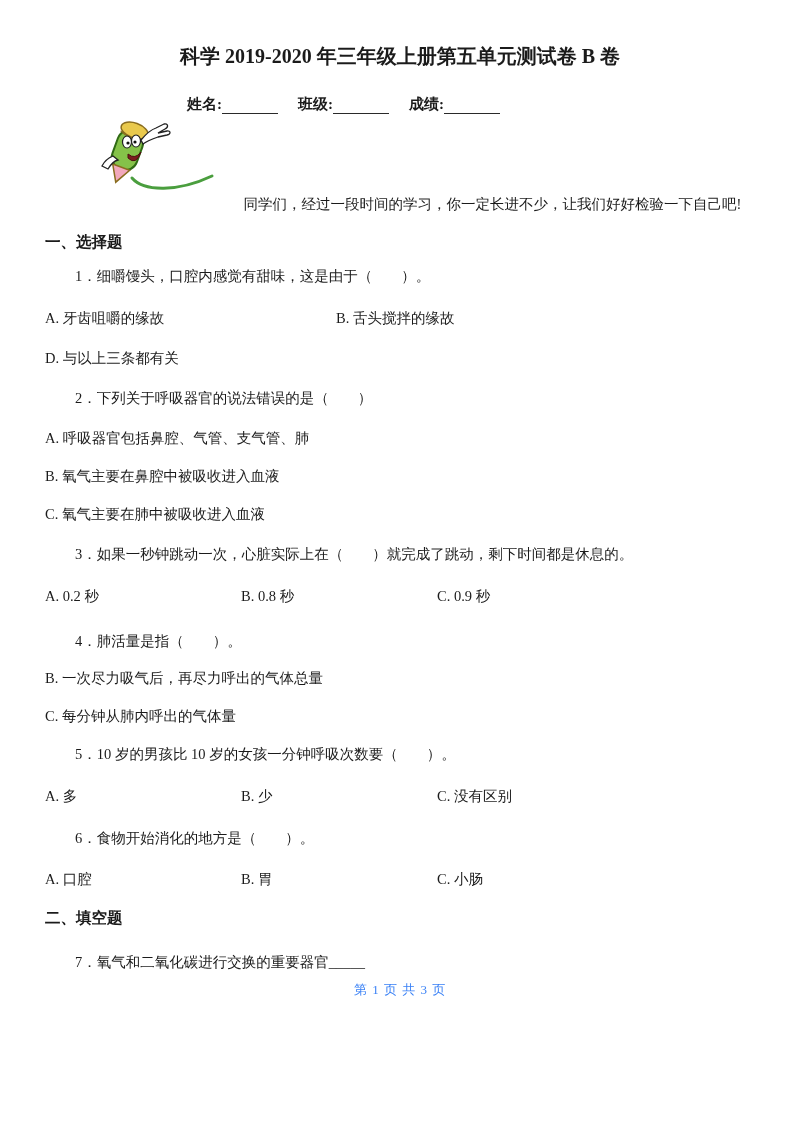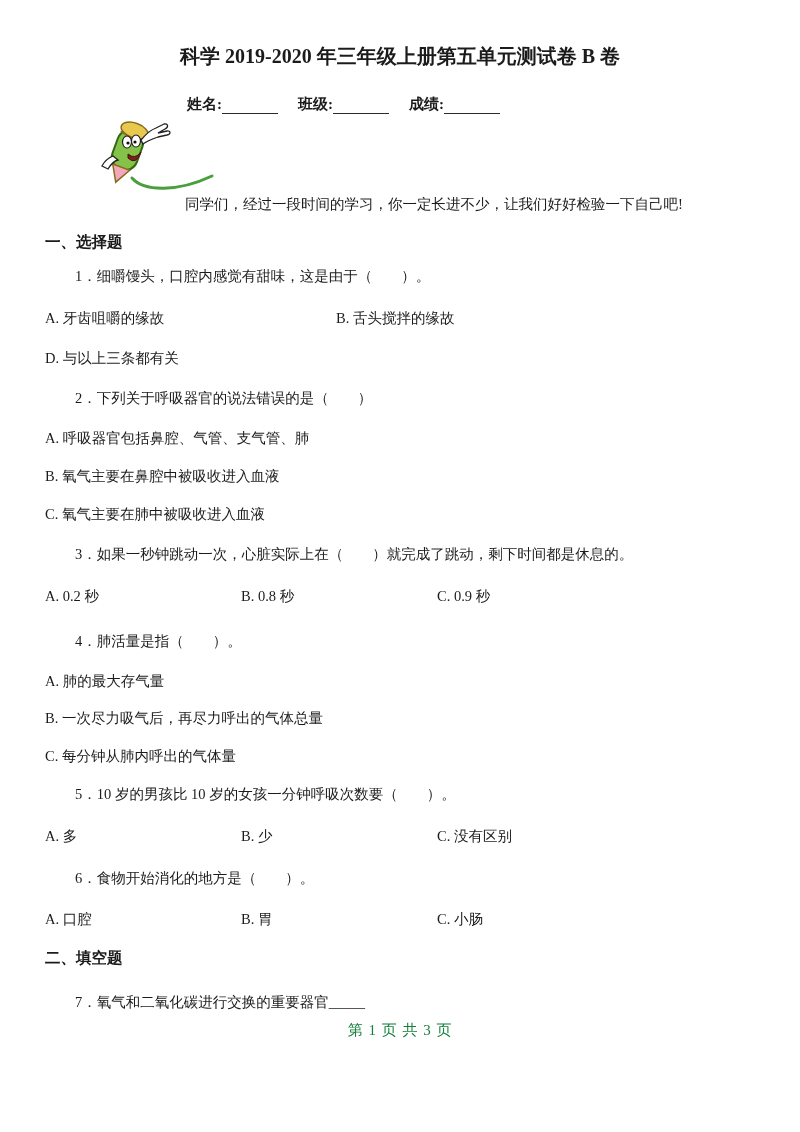--- a/index.html
+++ b/index.html
@@ -22,41 +22,41 @@
     font-size: 15px; font-weight: bold; line-height: 20px;
   }
   .field { display: inline-flex; align-items: flex-end; }
   .blank {
     display: inline-block; width: 56px; height: 15px;
     border-bottom: 1px solid #2a2a2a;
   }
 
   .mascot { position: absolute; left: 86px; top: 114px; }
 
-  .intro { margin: 79px 0 0 185px; font-size: 14.5px; line-height: 22px; }
+  .intro { margin: 79px 0 0 185px; font-size: 14.5px; line-height: 22px; text-align: center; }
 
   .sec {
     margin: 0 0 0 45px;
     font-size: 15.5px; font-weight: bold; line-height: 21px;
   }
 
   .ln { margin: 0; font-size: 14.5px; line-height: 22px; }
   .q  { margin-left: 75px; }
   .opt { margin-left: 45px; }
 
   .opts {
     display: grid; margin-left: 45px;
     font-size: 14.5px; line-height: 22px;
   }
   .cols2 { grid-template-columns: 291px 1fr; row-gap: 18px; }
   .cols3 { grid-template-columns: 196px 196px 1fr; }
 
   .footer {
     margin-top: 8px; text-align: center;
-    font-size: 15px; letter-spacing: 1px; color: #15803d;
+    font-size: 13px; letter-spacing: 1px; color: #3b82f6;
   }
 </style>
 </head>
 <body>
 
 <div class="page">
 
   <h1 class="title">科学 2019-2020 年三年级上册第五单元测试卷 B 卷</h1>
 
   <div class="fields">
@@ -110,21 +110,20 @@
   <p class="ln opt" style="margin-top:16px">C. 氧气主要在肺中被吸收进入血液</p>
 
   <p class="ln q" style="margin-top:18px">3．如果一秒钟跳动一次，心脏实际上在（　　）就完成了跳动，剩下时间都是休息的。</p>
   <div class="opts cols3" style="margin-top:20px">
     <span>A. 0.2 秒</span>
     <span>B. 0.8 秒</span>
     <span>C. 0.9 秒</span>
   </div>
 
   <p class="ln q" style="margin-top:23px">4．肺活量是指（　　）。</p>
-  <p class="ln opt" style="margin-top:18px">A. 肺的最大存气量</p>
   <p class="ln opt" style="margin-top:15px">B. 一次尽力吸气后，再尽力呼出的气体总量</p>
   <p class="ln opt" style="margin-top:16px">C. 每分钟从肺内呼出的气体量</p>
 
   <p class="ln q" style="margin-top:16px">5．10 岁的男孩比 10 岁的女孩一分钟呼吸次数要（　　）。</p>
   <div class="opts cols3" style="margin-top:20px">
     <span>A. 多</span>
     <span>B. 少</span>
     <span>C. 没有区别</span>
   </div>
 

